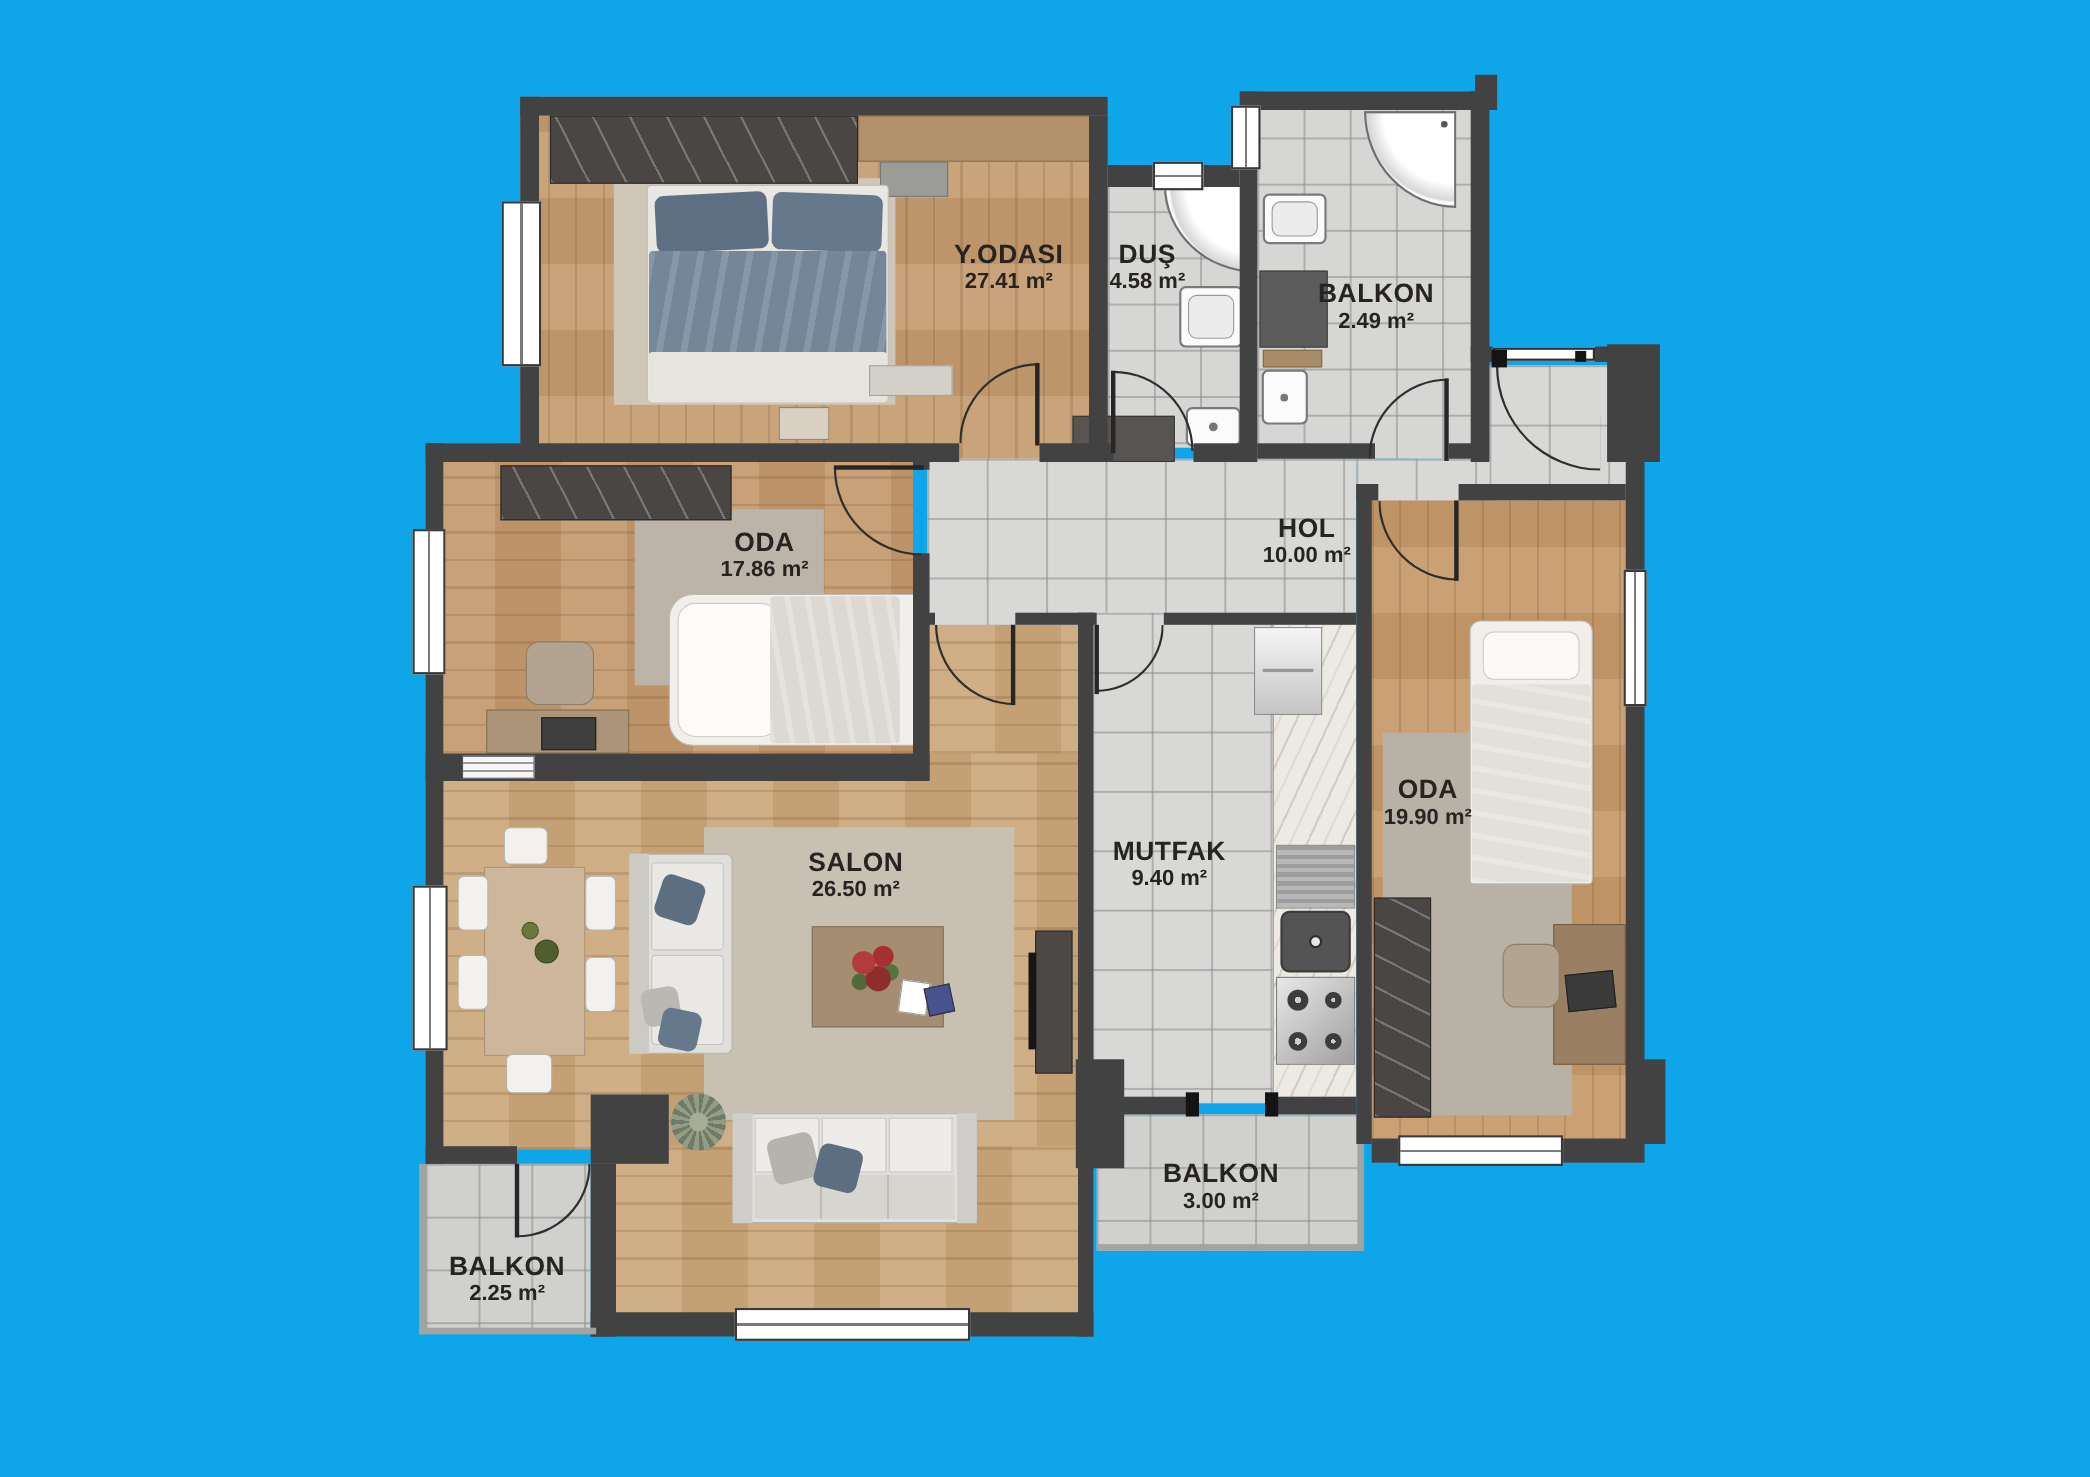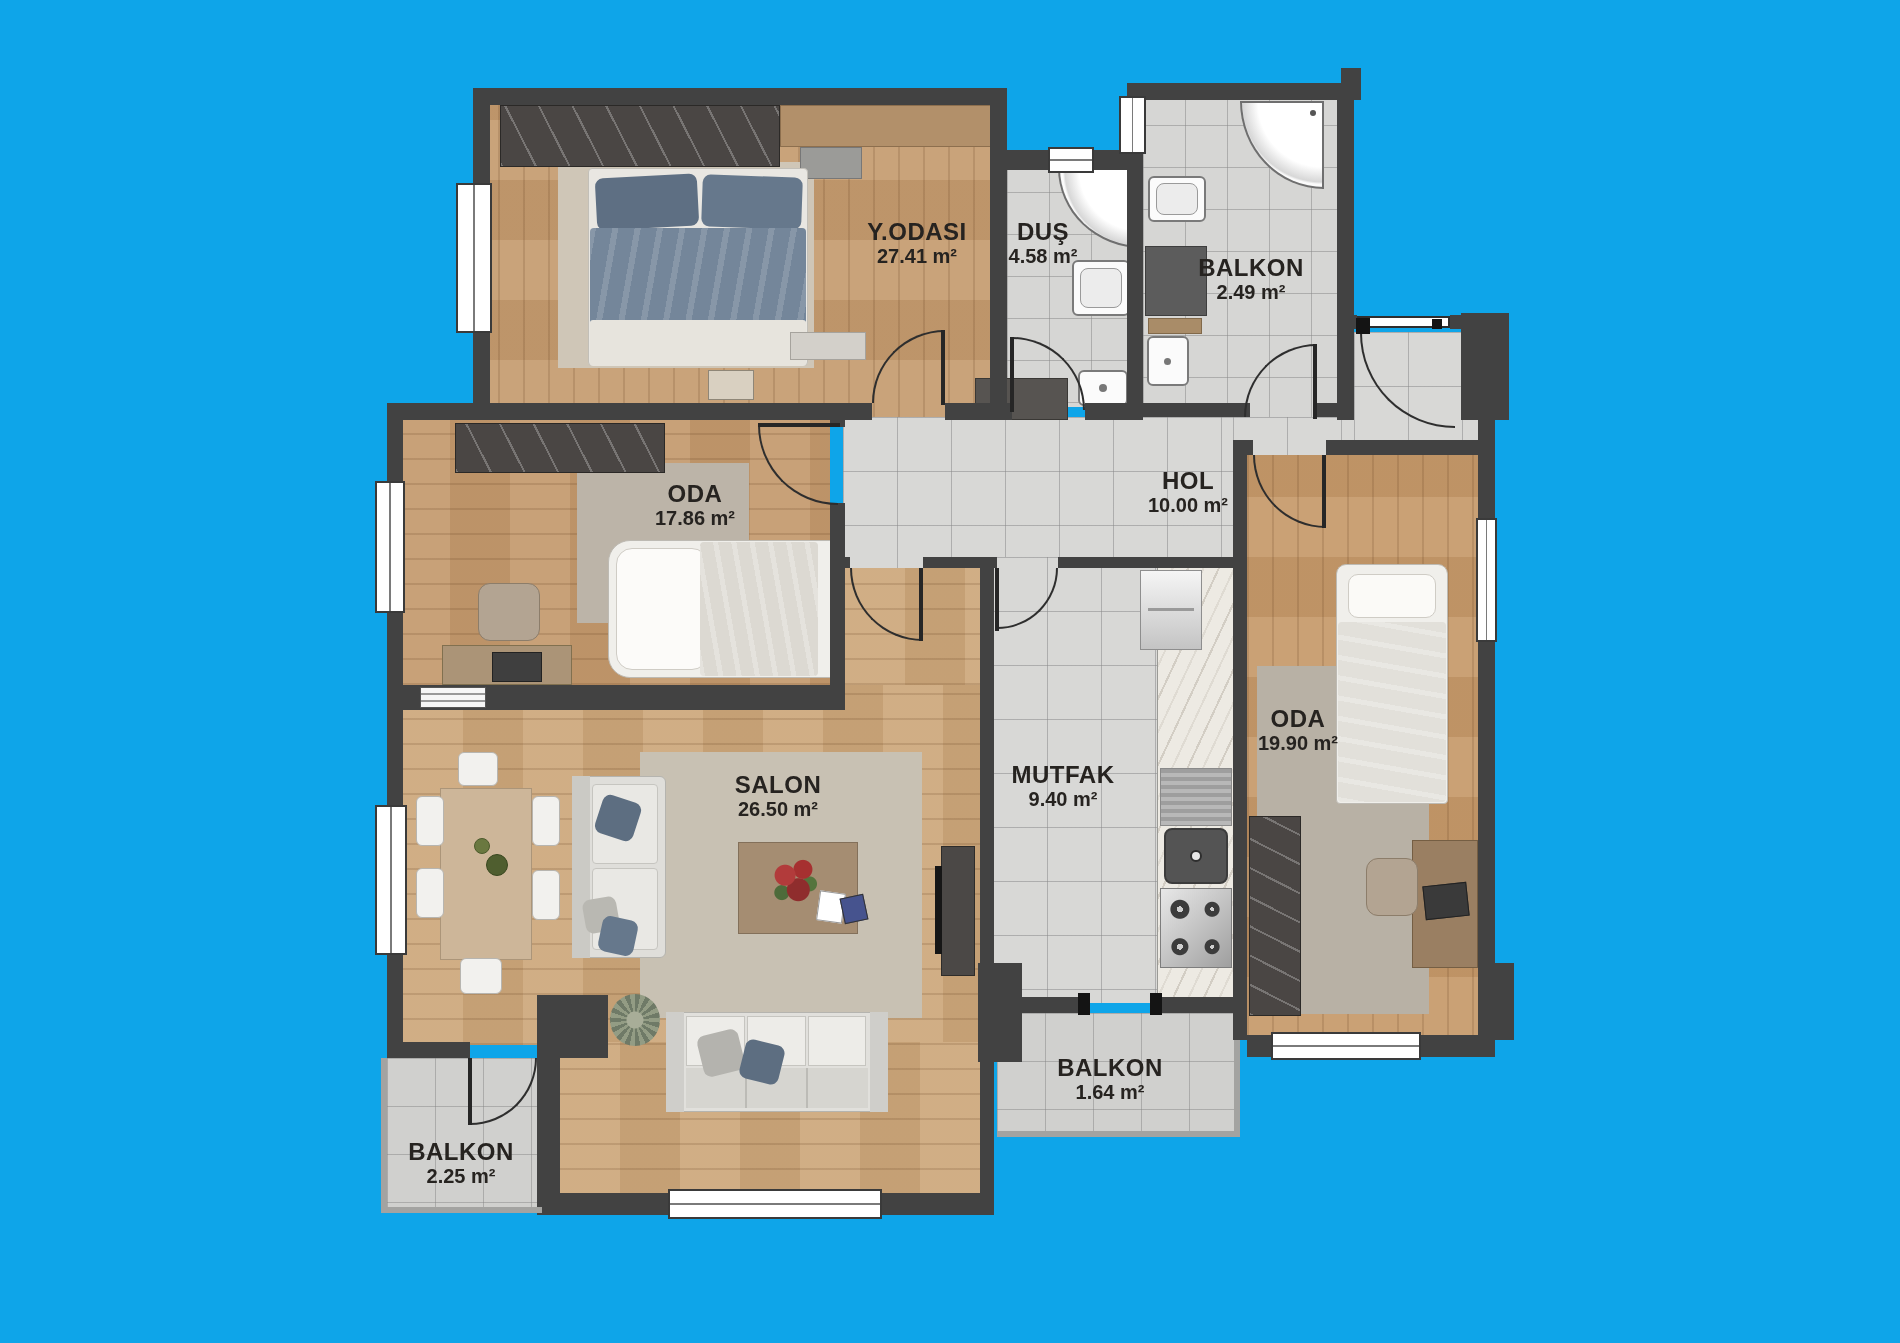--- a/index.html
+++ b/index.html
@@ -287,20 +287,20 @@
   <div class="room-label" style="left:1063px;top:786px">
     <div class="nm">MUTFAK</div>
     <div class="ar">9.40 m²</div>
   </div>
   <div class="room-label" style="left:1298px;top:730px">
     <div class="nm">ODA</div>
     <div class="ar">19.90 m²</div>
   </div>
   <div class="room-label" style="left:1110px;top:1079px">
     <div class="nm">BALKON</div>
-    <div class="ar">1.64 m²</div>
+    <div class="ar">3.00 m²</div>
   </div>
   <div class="room-label" style="left:461px;top:1163px">
     <div class="nm">BALKON</div>
     <div class="ar">2.25 m²</div>
   </div>
 
 </div>
 
 </body></html>

